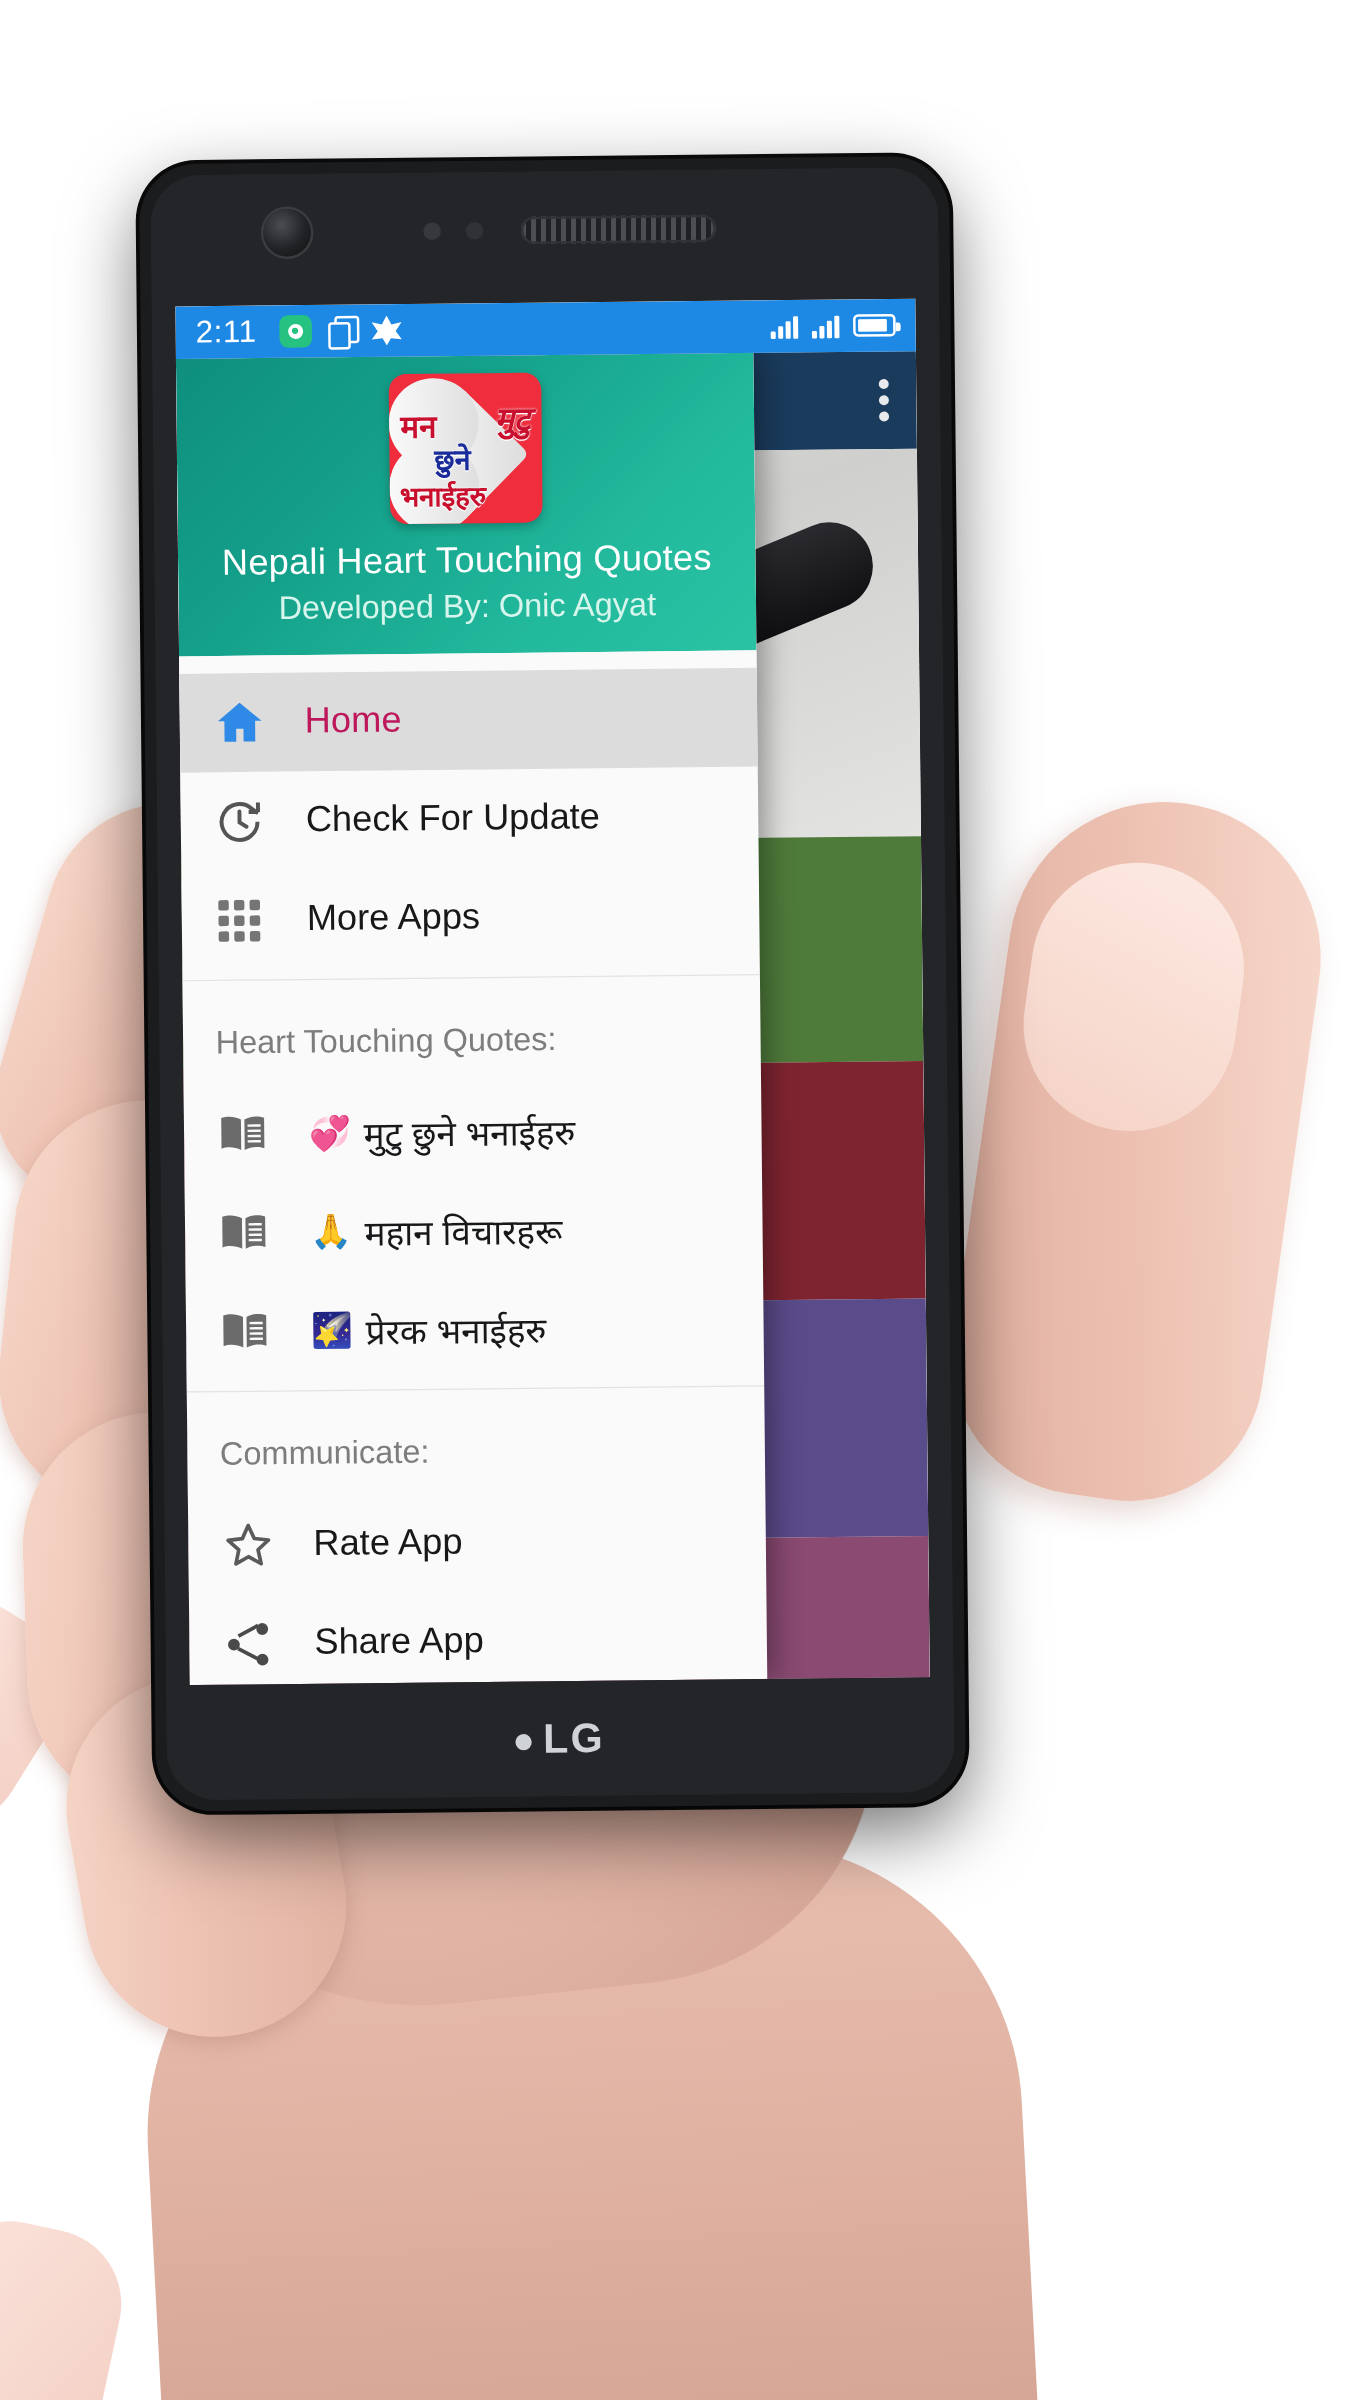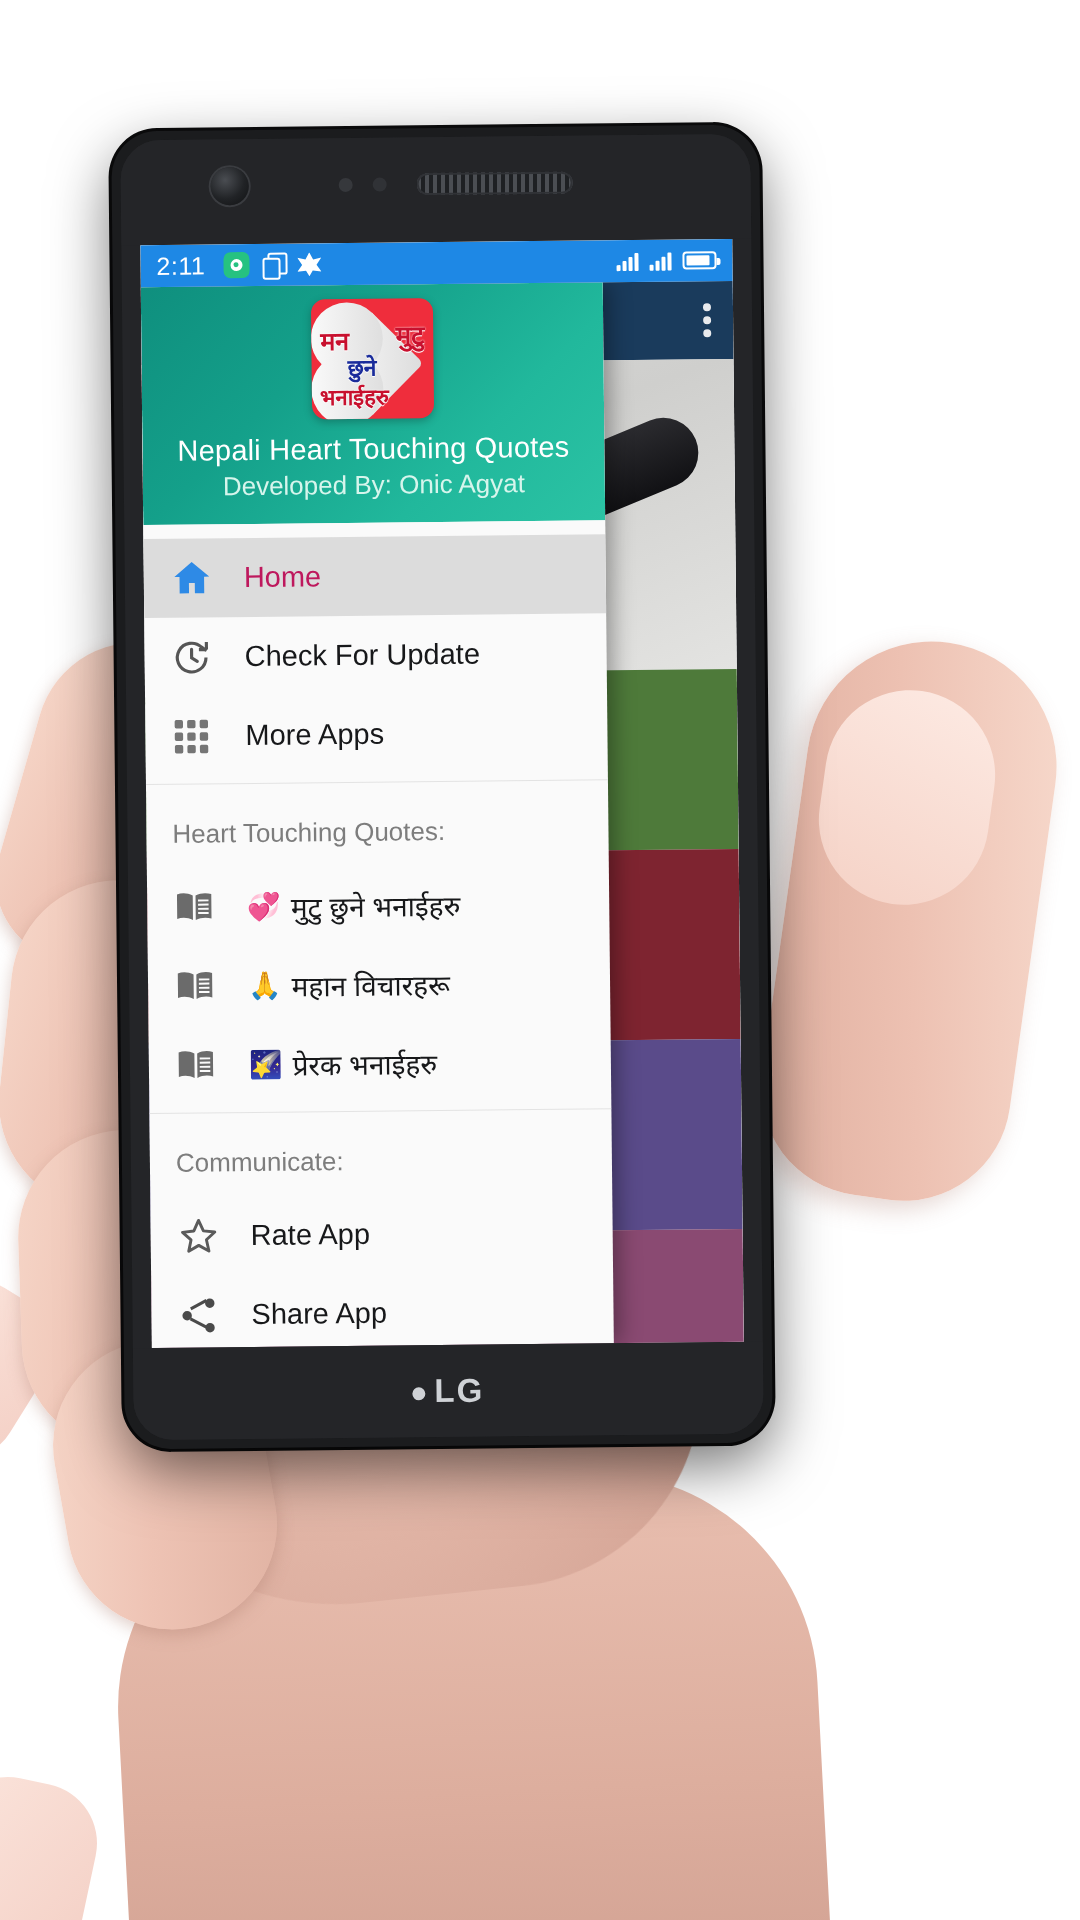--- a/index.html
+++ b/index.html
@@ -178,21 +178,21 @@
   }
   .heart::before,.heart::after{
     content:""; position:absolute; width:72px; height:72px; border-radius:50%;
     background:linear-gradient(135deg,#ffffff,#d9d9d9);
   }
   .heart::before{ top:-36px; left:0; }
   .heart::after{ left:-36px; top:0; }
   .logo-txt{ position:relative; z-index:3; width:100%; height:100%; }
   .lt{ position:absolute; font-weight:700; text-shadow:0 0 2px #fff, 0 1px 0 #fff; white-space:nowrap;text-align:right;}
   .lt1{ left:9px;  top:24px;  color:#c8102e; font-size:25px; }
-  .lt2{ right:9px; top:18px;  color:#c8102e; font-size:26px; }
+  .lt2{ right:9px; top:18px;  color:#c8102e; font-size:26px;font-style:italic; }
   .lt3{ left:36px; top:52px;  color:#1a2c9b; font-size:23px; }
   .lt4{ left:8px;  bottom:8px;color:#c8102e; font-size:22px; }
 
   .app-title{ color:#ffffff; font-size:29px; margin-top:14px; letter-spacing:.2px;}
   .app-sub{ color:#d6f5ec; font-size:26px; margin-top:4px;}
 
   .gap{ height:14px; background:#fafafa; flex:0 0 14px;}
 
   .nav-item{
     display:flex; align-items:center; height:79px; flex:0 0 79px; padding-left:26px; cursor:pointer;

